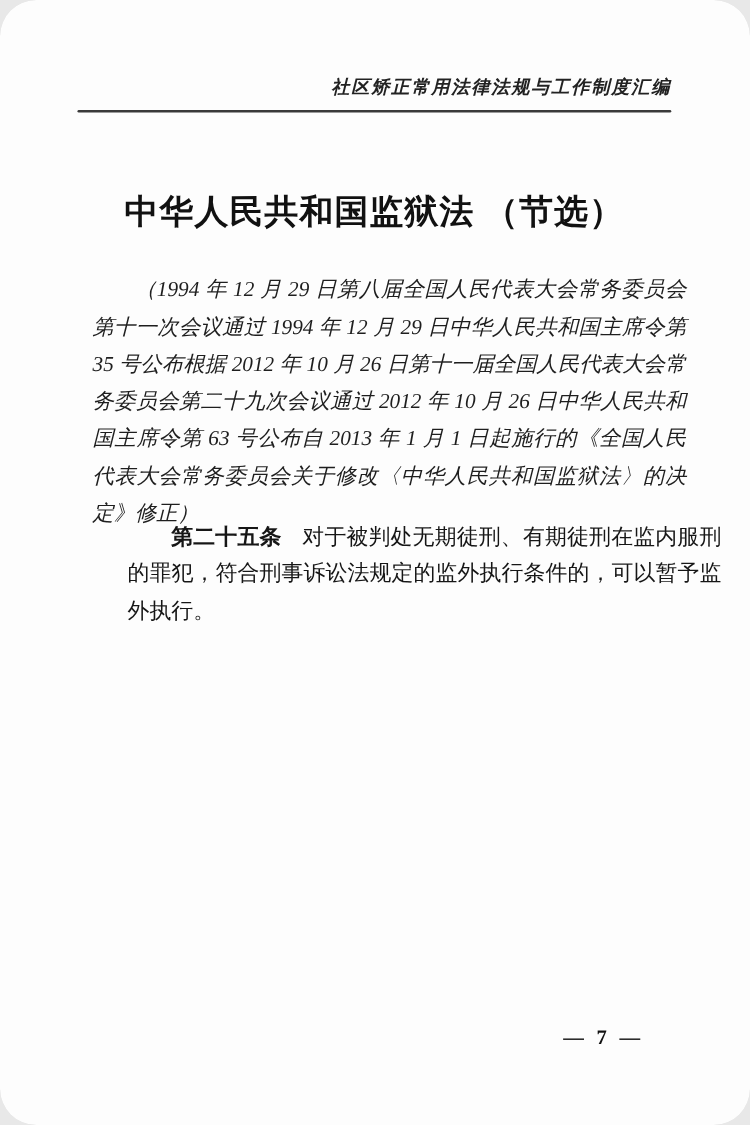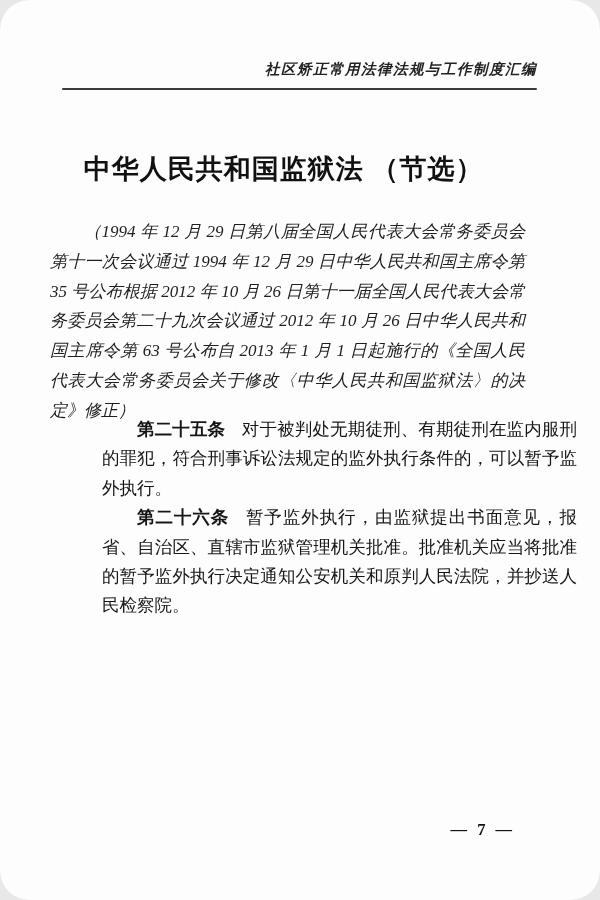--- a/index.html
+++ b/index.html
@@ -32,32 +32,32 @@
     position: absolute;
     top: 88px;
     left: 62px;
     width: 475px;
     height: 2px;
     background: #3a3a3a;
   }
   .doc-title {
     position: absolute;
     top: 151px;
-    left: 46px;
+    left: 62px;
     width: 475px;
     text-align: center;
     font-size: 27px;
     font-weight: bold;
     letter-spacing: 1px;
     color: #111;
   }
   .preamble {
     position: absolute;
     top: 217px;
-    left: 50px;
+    left: 74px;
     width: 475px;
     font-size: 17px;
     line-height: 29.8px;
     text-align: justify;
     text-indent: 2em;
     font-style: italic;
     font-weight: 500;
     color: #1e1e1e;
   }
   .body-text {
@@ -103,20 +103,17 @@
   <div class="header-rule"></div>
 
   <h1 class="doc-title">中华人民共和国监狱法 （节选）</h1>
 
   <p class="preamble">（1994 年 12 月 29 日第八届全国人民代表大会常务委员会第十一次会议通过 1994 年 12 月 29 日中华人民共和国主席令第 35 号公布根据 2012 年 10 月 26 日第十一届全国人民代表大会常务委员会第二十九次会议通过 2012 年 10 月 26 日中华人民共和国主席令第 63 号公布自 2013 年 1 月 1 日起施行的《全国人民代表大会常务委员会关于修改〈中华人民共和国监狱法〉的决定》修正）</p>
 
   <div class="body-text">
     <p>
       <span class="article-label">第二十五条</span><span>对于被判处无期徒刑、有期徒刑在监内服刑的罪犯，符合刑事诉讼法规定的监外执行条件的，可以暂予监外执行。</span>
     </p>
-    <p>
-      <span class="article-label">第二十六条</span><span>暂予监外执行，由监狱提出书面意见，报省、自治区、直辖市监狱管理机关批准。批准机关应当将批准的暂予监外执行决定通知公安机关和原判人民法院，并抄送人民检察院。</span>
-    </p>
   </div>
 
   <div class="page-number">— 7 —</div>
 
 </div>
 
 </body></html>

